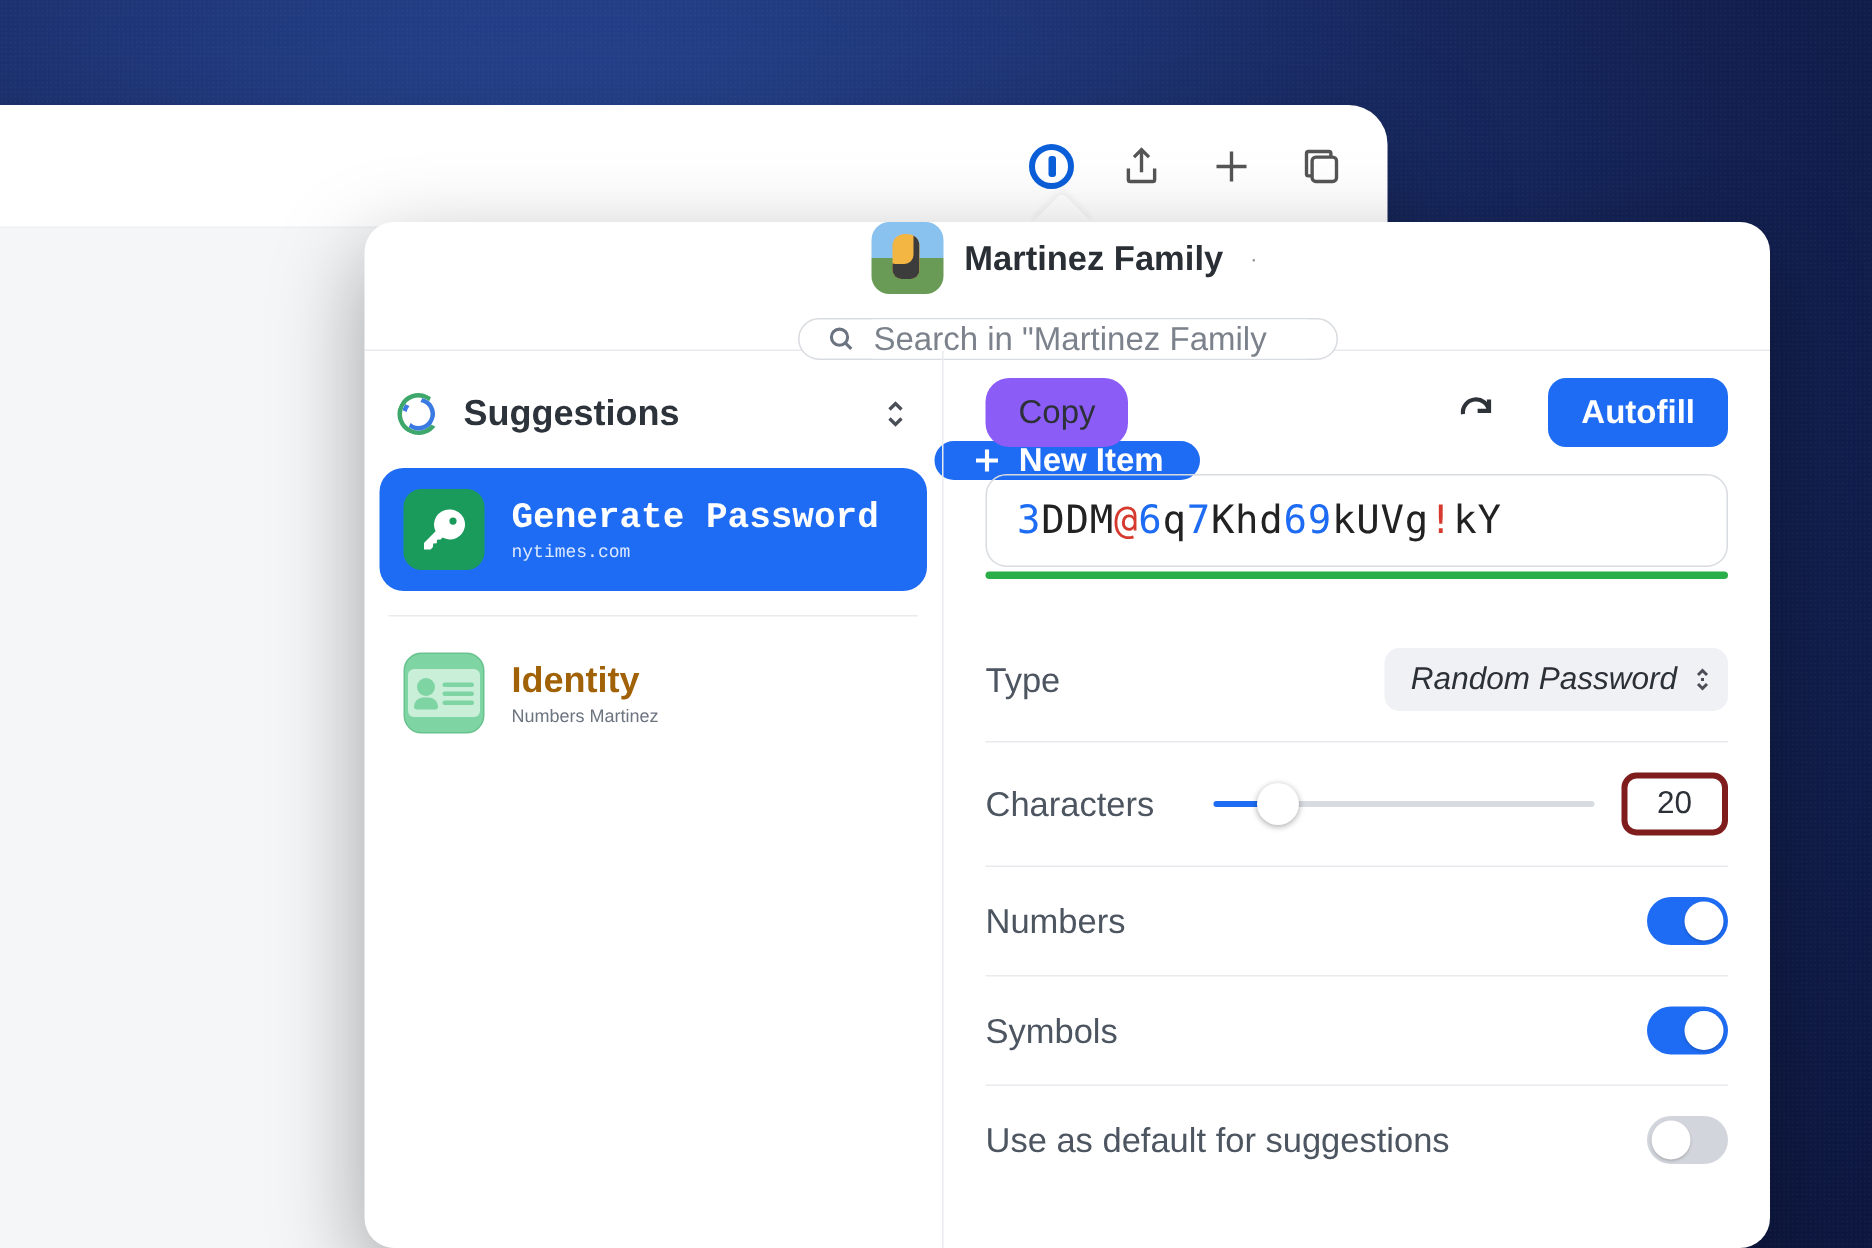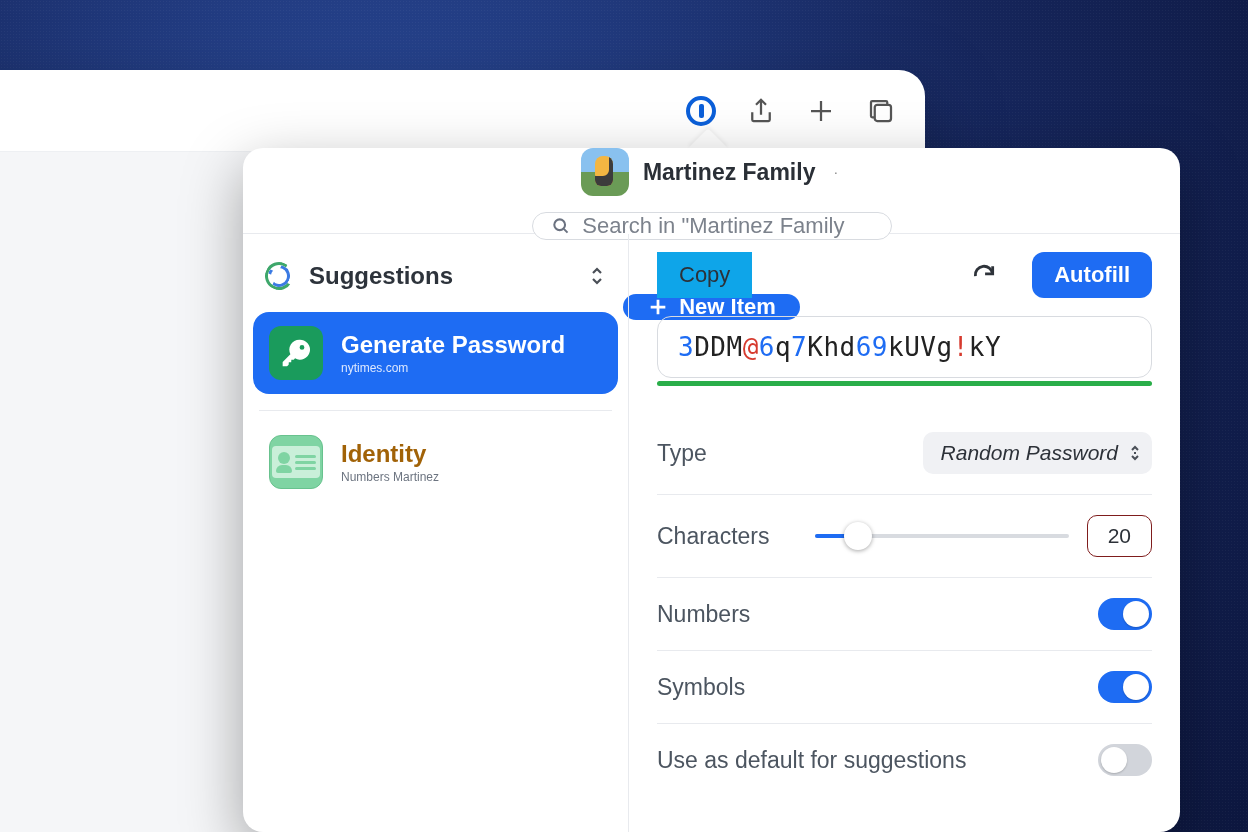--- a/index.html
+++ b/index.html
@@ -127,21 +127,21 @@
     transform:rotate(25deg);
   }
   .section-title{font-size:24px;font-weight:600;color:#2d333b;}
   .updown{width:18px;height:22px;}
   .updown svg{width:18px;height:22px;stroke:#4a4f57;stroke-width:2.2;fill:none;}
 
   .list-item{
     display:flex;align-items:center;gap:18px;
     padding:14px 16px;border-radius:16px;margin-bottom:6px;
   }
-  .list-item.selected{background:#1e6cf3;color:#fff;}
+  .list-item.selected{background:#1e6cf3;color:#fff;font-family:Liberation Mono, monospace;}
   .li-icon{
     width:54px;height:54px;border-radius:12px;
     display:flex;align-items:center;justify-content:center;flex-shrink:0;
   }
   .key-icon{background:#1a9b5c;}
   .key-icon svg{width:32px;height:32px;fill:#fff;}
   .id-icon{background:#7fd4a3;border:1px solid #68c28e;}
   .id-icon-inner{width:48px;height:32px;background:#c9efd9;border-radius:4px;display:flex;align-items:center;padding:4px;gap:3px;flex-direction:row;}
   .id-head{width:12px;height:12px;border-radius:50%;background:#7fd4a3;}
   .id-lines{flex:1;display:flex;flex-direction:column;gap:3px;}
@@ -150,21 +150,21 @@
   .li-title{font-size:24px;font-weight:600;color:#a16207;}
   .selected .li-title{color:#fff;}
   .li-sub{font-size:12px;color:#6c7480;}
   .selected .li-sub{color:#dce8ff;}
   .divider{height:1px;background:#e8eaee;margin:10px 6px;}
 
   
   .rightcol{flex:1;padding:18px 28px 0 28px;display:flex;flex-direction:column;}
   .actionrow{display:flex;align-items:center;gap:14px;margin-bottom:18px;}
   .copy-btn{
-    height:46px;padding:0 22px;border-radius:0;background:#0ea5e9;
+    height:46px;padding:0 22px;border-radius:16px;background:#8b5cf6;
     font-size:22px;font-weight:500;color:#2c3138;display:flex;align-items:center;
   }
   .refresh-btn{width:36px;height:36px;display:flex;align-items:center;justify-content:center;margin-left:auto;}
   .refresh-btn svg{width:26px;height:26px;stroke:#2e333a;stroke-width:2.6;fill:none;}
   .autofill-btn{
     height:46px;padding:0 22px;border-radius:12px;background:#1e6cf3;color:#fff;
     font-size:22px;font-weight:600;display:flex;align-items:center;margin-left:16px;
   }
   .pwd-field{
     height:62px;border:1px solid #d8dbe0;border-radius:14px;
@@ -192,21 +192,21 @@
       linear-gradient(#4a4f57,#4a4f57) center/2px 2px no-repeat;
   }
   .select-pill svg{position:absolute;right:10px;top:50%;transform:translateY(-50%);width:14px;height:20px;stroke:#4a4f57;stroke-width:2;fill:none;}
 
   .slider-wrap{display:flex;align-items:center;gap:18px;}
   .slider{width:254px;height:28px;position:relative;}
   .slider-track{position:absolute;left:0;right:0;top:50%;height:4px;background:#d8dbe0;border-radius:2px;transform:translateY(-50%);}
   .slider-fill{position:absolute;left:0;top:50%;height:4px;background:#1e6cf3;border-radius:2px;transform:translateY(-50%);width:17%;}
   .slider-thumb{position:absolute;top:50%;left:17%;transform:translate(-50%,-50%);width:28px;height:28px;border-radius:50%;background:#fff;box-shadow:0 1px 4px rgba(0,0,0,0.35);}
   .countbox{
-    height:42px;padding:0 20px;border:1px solid #7f1d1d;border-radius:10px;
+    height:42px;padding:0 20px;border:4px solid #7f1d1d;border-radius:10px;
     font-size:21px;display:flex;align-items:center;color:#2c3138;font-weight:500;min-width:60px;justify-content:center;
   }
 
   .toggle{width:54px;height:32px;border-radius:16px;position:relative;background:#1e6cf3;}
   .toggle.off{background:#d2d5db;}
   .toggle-knob{position:absolute;top:3px;width:26px;height:26px;border-radius:50%;background:#fff;box-shadow:0 1px 2px rgba(0,0,0,0.2);}
   .toggle.on .toggle-knob{right:3px;}
   .toggle.off .toggle-knob{left:3px;}
 </style>
 </head>

